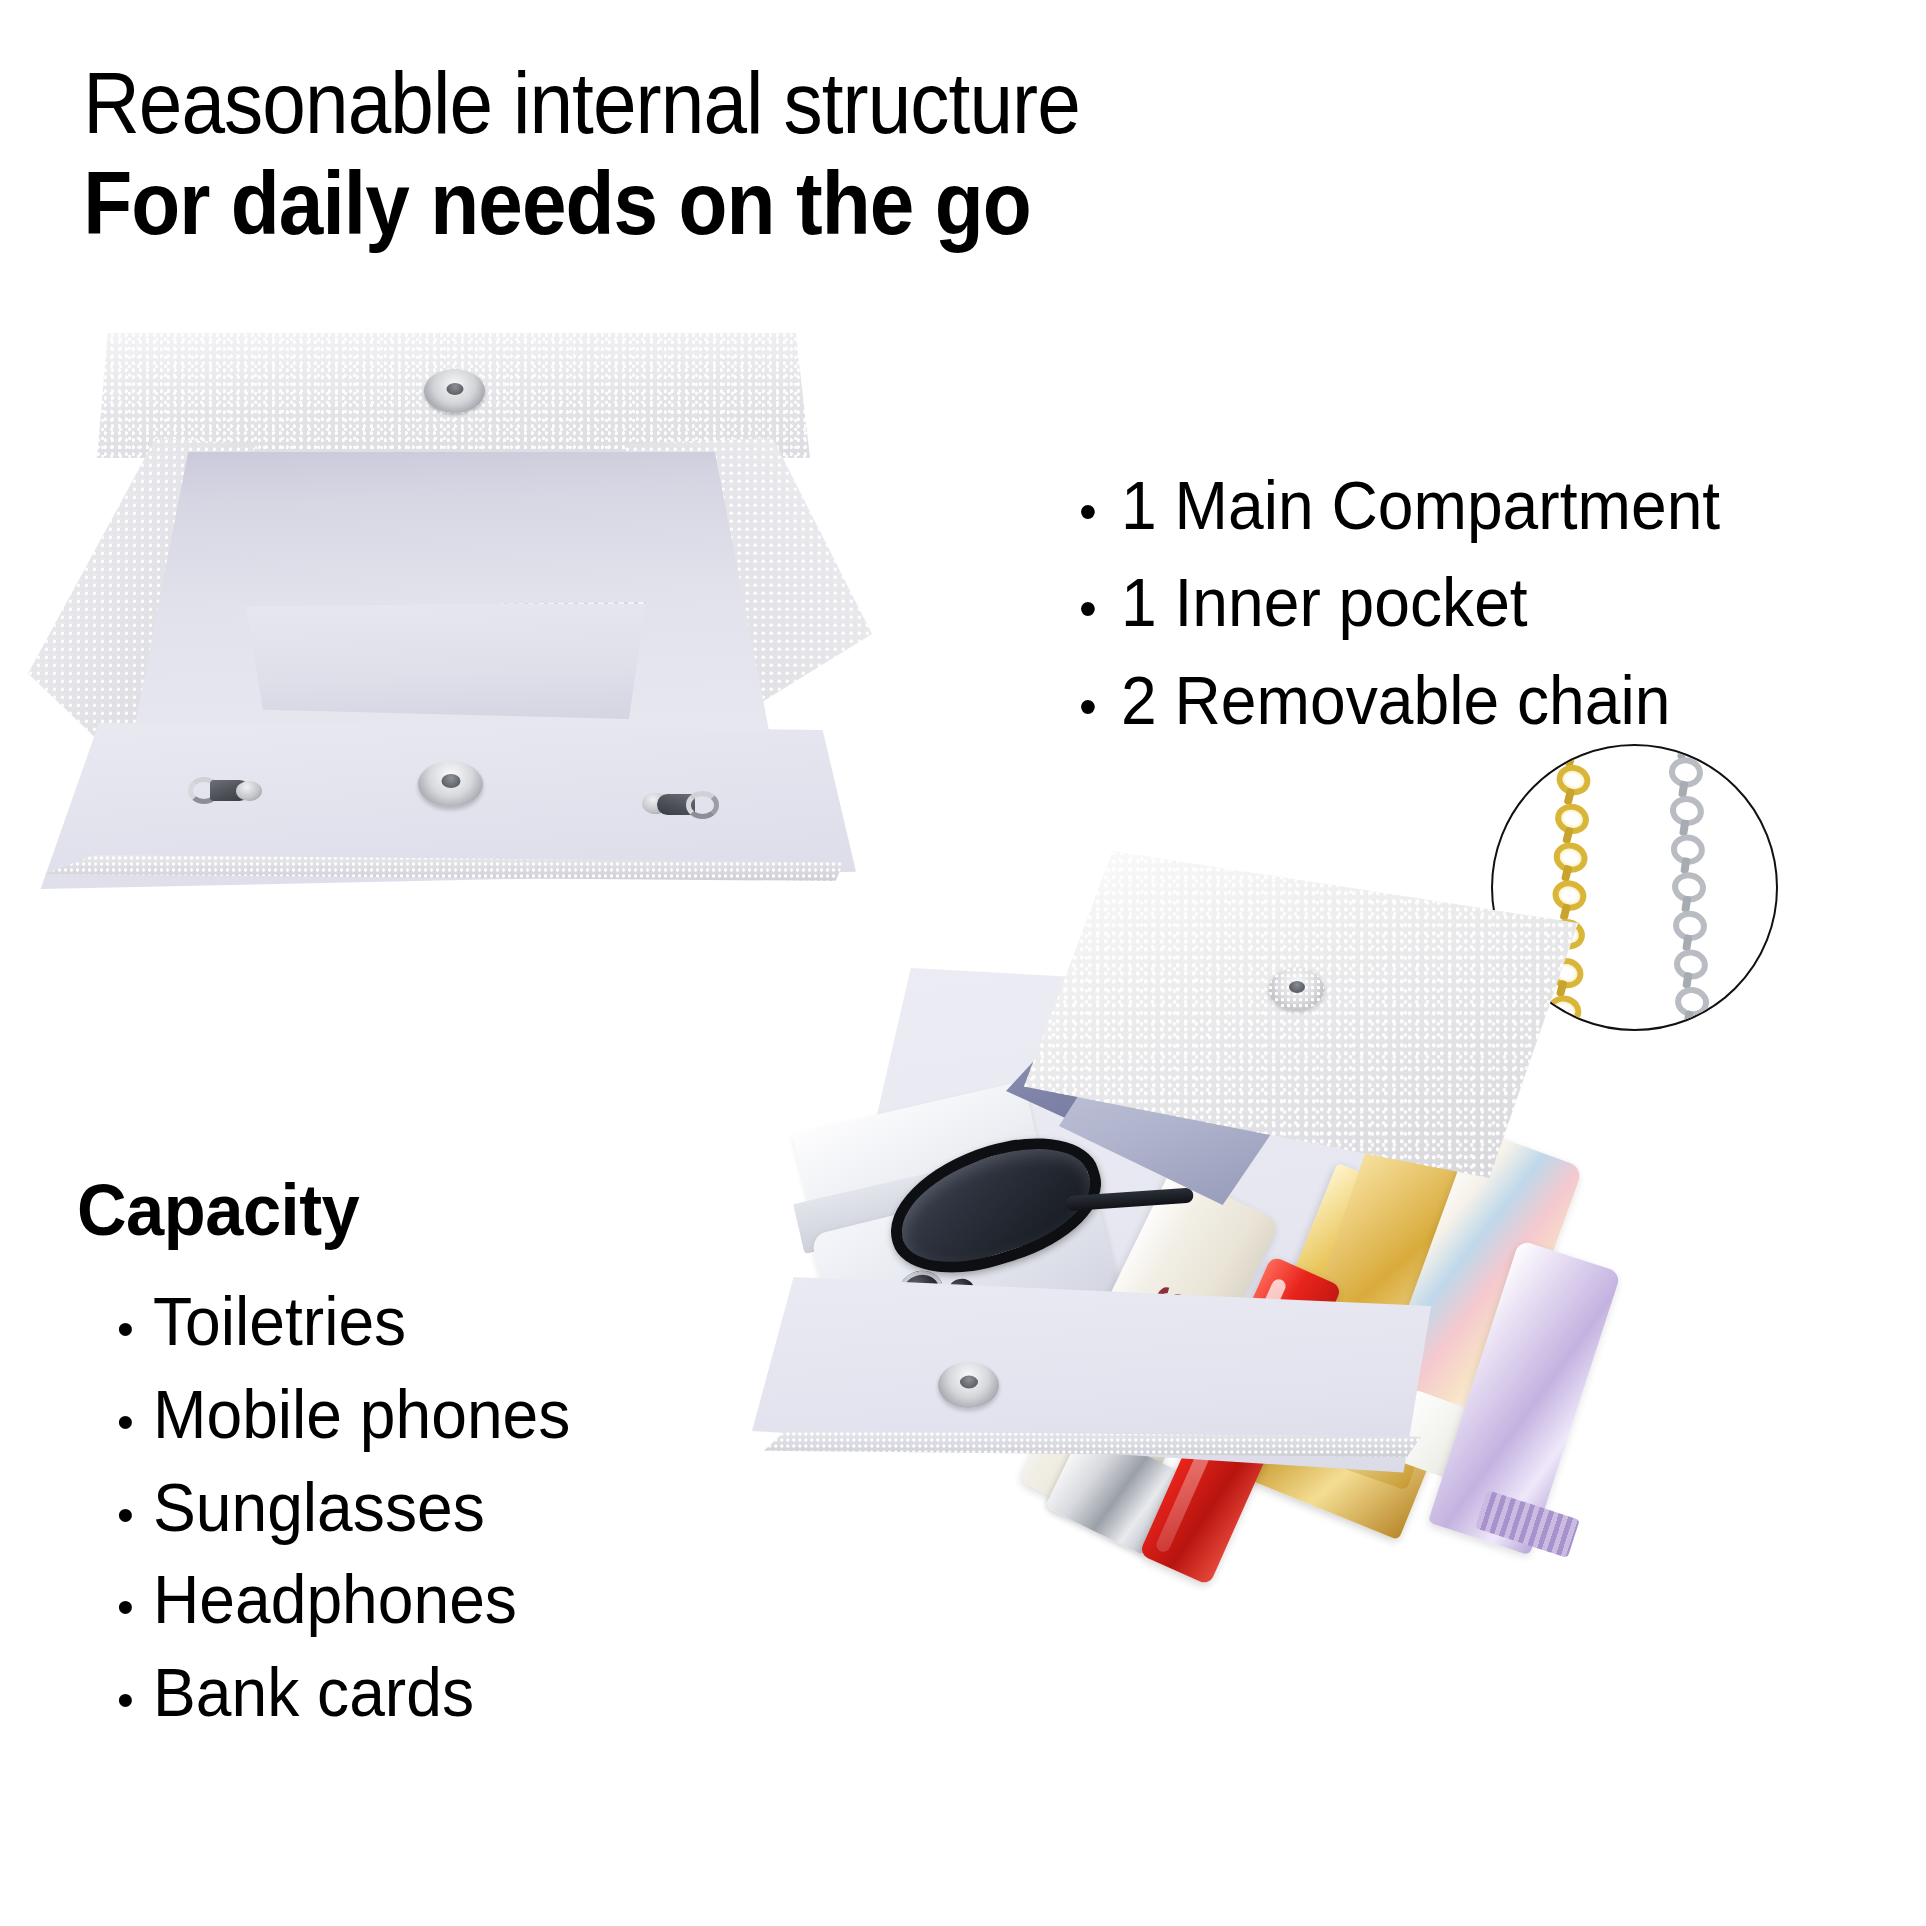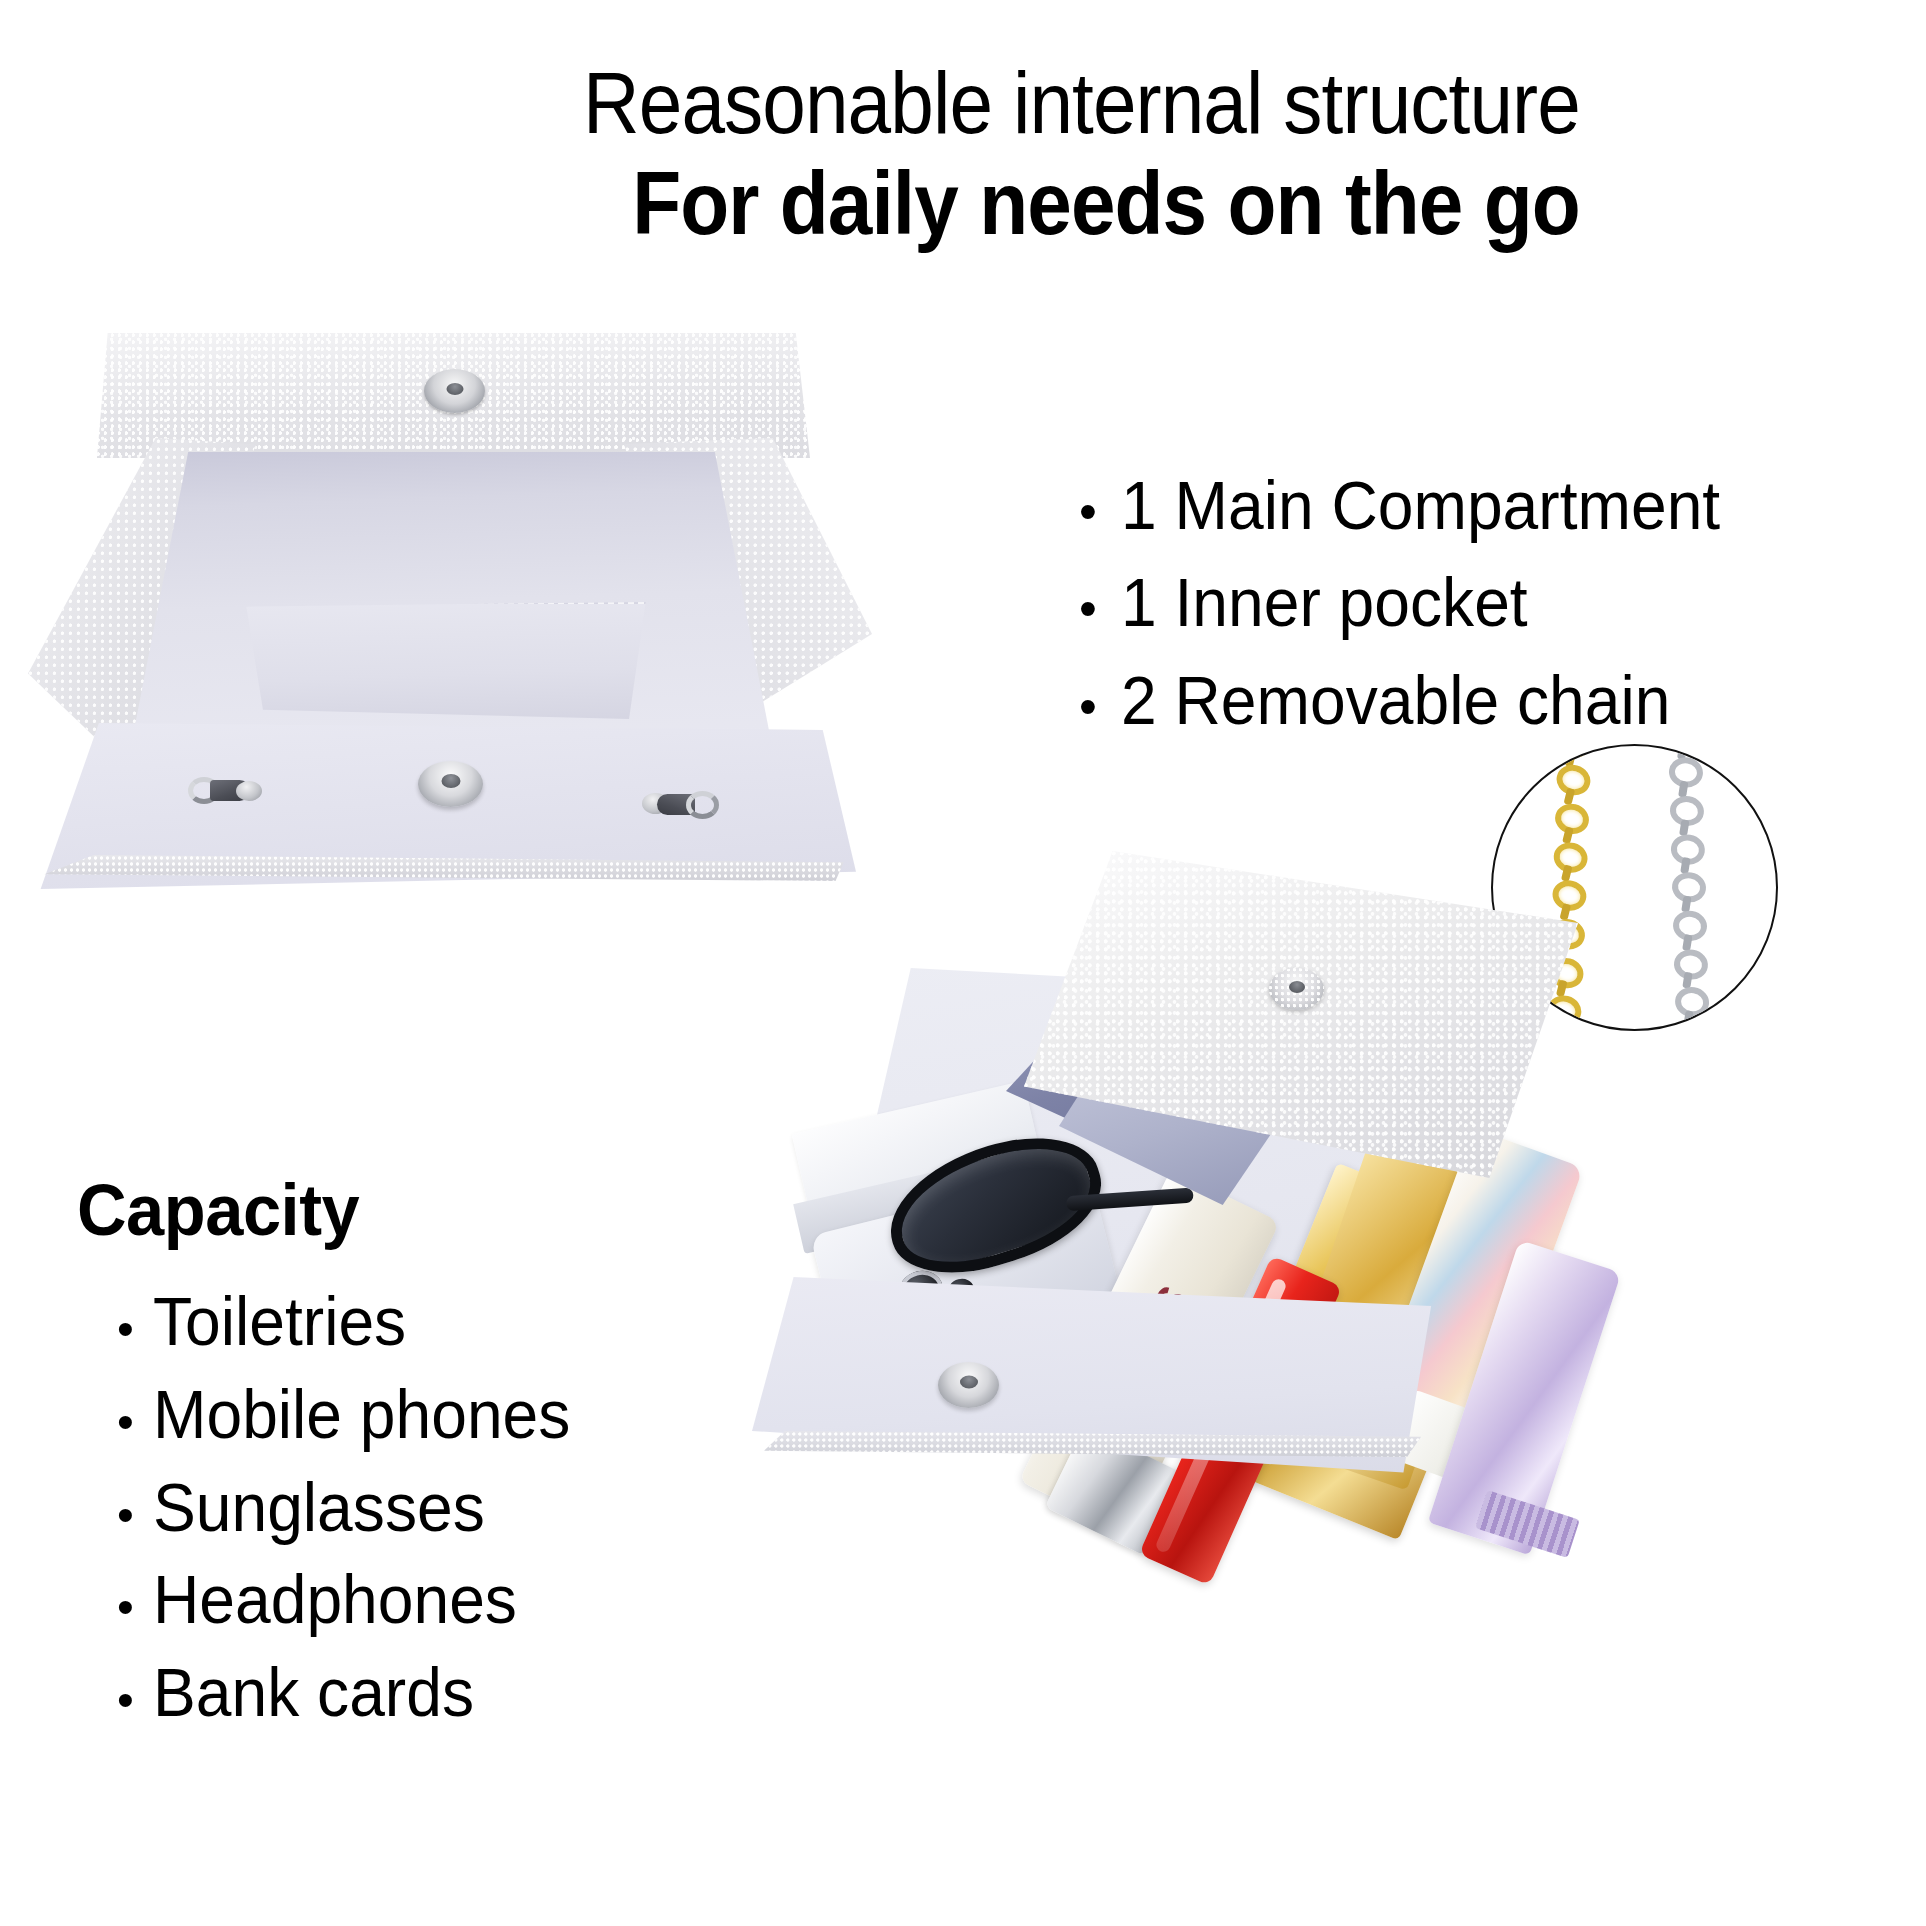--- a/index.html
+++ b/index.html
@@ -1,20 +1,20 @@
 <!DOCTYPE html>
 <html><head>
 <meta charset="utf-8">
 <style>
   * { margin:0; padding:0; box-sizing:border-box; }
   html,body { width:1927px; height:1927px; background:#ffffff; overflow:hidden; }
   body { font-family:"Liberation Sans", sans-serif; color:#000; position:relative; }
 
   
-  #title-block { position:absolute; left:0; top:57px; width:1663px; text-align:right; }
+  #title-block { position:absolute; left:0; top:57px; width:1663px; text-align:left; }
   #title-line-1 {
     font-size:87px; font-weight:400; line-height:1.06;
     letter-spacing:-1px; transform:scaleX(0.9); transform-origin:center top;
     white-space:nowrap;
   }
   #title-line-2 {
     font-size:89px; font-weight:700; line-height:1.08; margin-top:6px;
     letter-spacing:-1px; transform:scaleX(0.9); transform-origin:center top;
     white-space:nowrap;
   }

